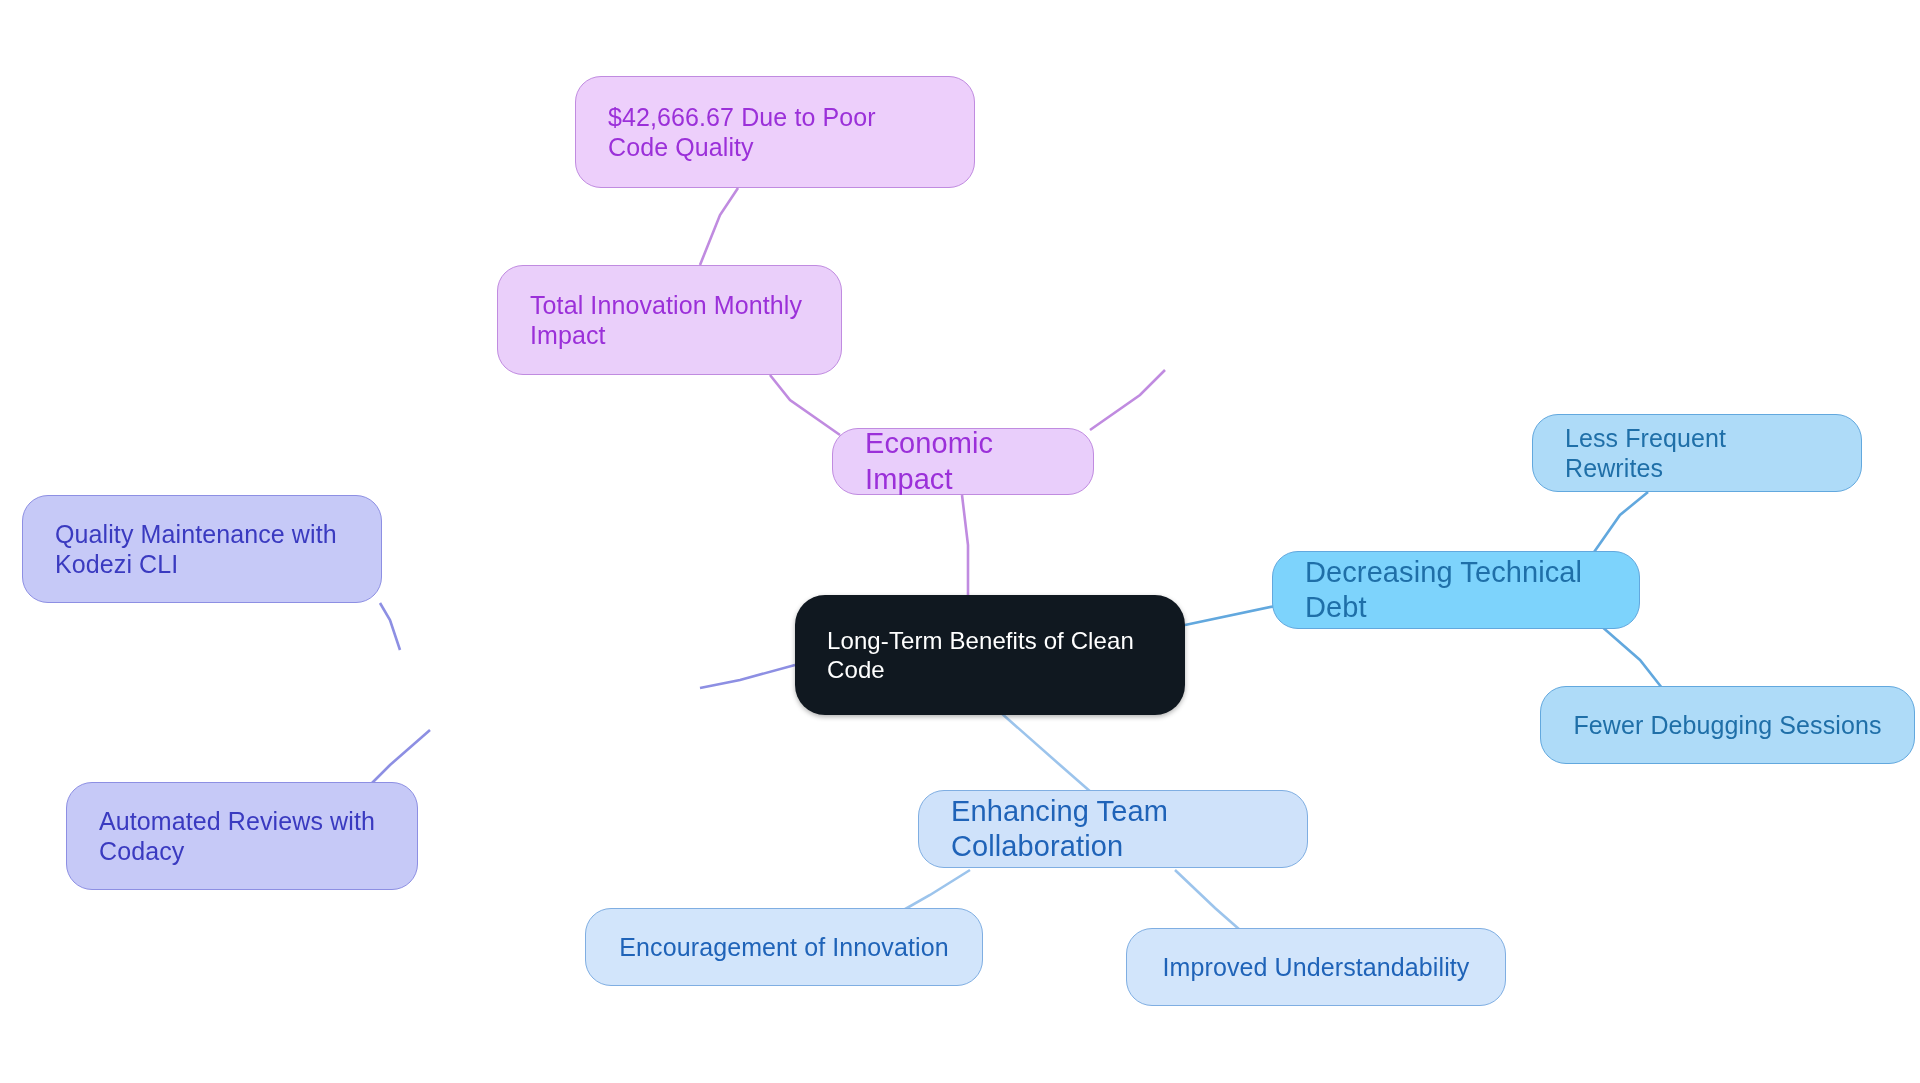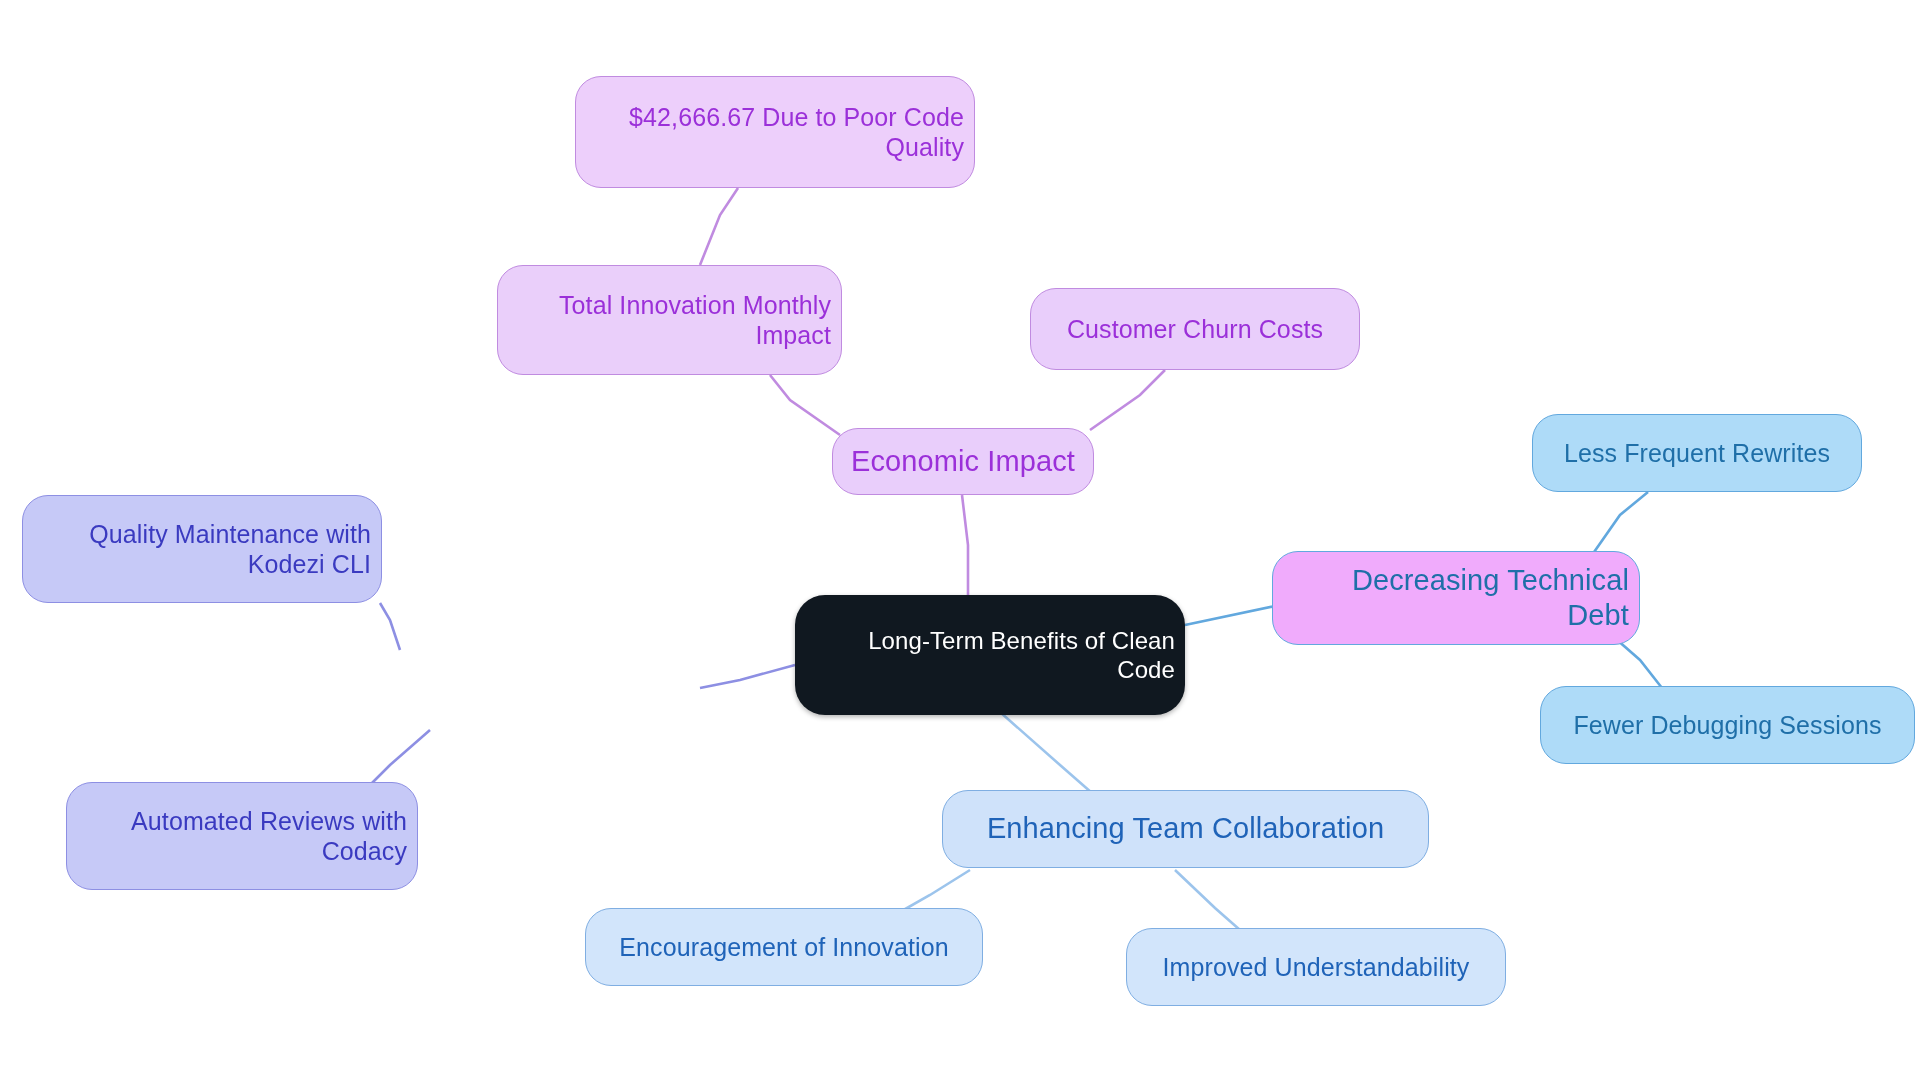--- a/index.html
+++ b/index.html
@@ -26,26 +26,26 @@
     width: 1920px;
     height: 1083px;
     pointer-events: none;
   }
   .node {
     position: absolute;
     box-sizing: border-box;
     display: flex;
     align-items: center;
     justify-content: center;
-    text-align: right;
+    text-align: left;
     border-radius: 26px;
     border-style: solid;
     border-width: 1.5px;
     line-height: 1.22;
-    padding: 6px 10px;
+    padding: 6px 32px;
     letter-spacing: 0.1px;
   }
   .node-root {
     border-radius: 30px;
     border-width: 0;
     font-size: 24px;
     color: #ffffff;
     background: #101820;
     box-shadow: 0 2px 5px rgba(0,0,0,0.30);
   }
@@ -93,47 +93,43 @@
   <div class="node node-branch" style="left:832px; top:428px; width:262px; height:67px;
               background:#E9CEFB; border-color:#C08BE0; color:#9B30D9;">
     <span class="node-label">Economic Impact</span>
   </div>
 
   <div class="node node-leaf" style="left:497px; top:265px; width:345px; height:110px;
               background:#EACFFA; border-color:#C08BE0; color:#9B30D9;">
     <span class="node-label">Total Innovation Monthly Impact</span>
   </div>
 
-  <div class="node node-leaf" style="left:1030px; top:288px; width:330px; height:82px;
-              background:#E9CEFB; border-color:#C08BE0; color:#9B30D9;">
-    <span class="node-label">Customer Churn Costs</span>
-  </div>
 
   <div class="node node-leaf" style="left:575px; top:76px; width:400px; height:112px;
               background:#EDCFFB; border-color:#C08BE0; color:#9B30D9;">
     <span class="node-label">$42,666.67 Due to Poor Code Quality</span>
   </div>
 
-  <div class="node node-branch" style="left:1272px; top:551px; width:368px; height:94px;
-              background:#f0abfc; border-color:#62A8DE; color:#1F6FA8;">
+  <div class="node node-branch" style="left:1272px; top:551px; width:368px; height:78px;
+              background:#7dd3fc; border-color:#62A8DE; color:#1F6FA8;">
     <span class="node-label">Decreasing Technical Debt</span>
   </div>
 
   <div class="node node-leaf" style="left:1532px; top:414px; width:330px; height:78px;
               background:#AEDBF8; border-color:#62A8DE; color:#1F6FA8;">
     <span class="node-label">Less Frequent Rewrites</span>
   </div>
 
   <div class="node node-leaf" style="left:1540px; top:686px; width:375px; height:78px;
               background:#AEDBF8; border-color:#62A8DE; color:#1F6FA8;">
     <span class="node-label">Fewer Debugging Sessions</span>
   </div>
 
-  <div class="node node-branch" style="left:918px; top:790px; width:487px; height:78px;
-              background:#CFE2FA; border-color:#7FAEE2; color:#1F63B8;margin-left:24px;">
+  <div class="node node-branch" style="left:918px; top:790px; width:390px; height:78px;
+              background:#CFE2FA; border-color:#7FAEE2; color:#1F63B8;">
     <span class="node-label">Enhancing Team Collaboration</span>
   </div>
 
   <div class="node node-leaf" style="left:585px; top:908px; width:398px; height:78px;
               background:#D2E5FB; border-color:#7FAEE2; color:#1F63B8;">
     <span class="node-label">Encouragement of Innovation</span>
   </div>
 
   <div class="node node-leaf" style="left:1126px; top:928px; width:380px; height:78px;
               background:#D2E5FB; border-color:#7FAEE2; color:#1F63B8;">

